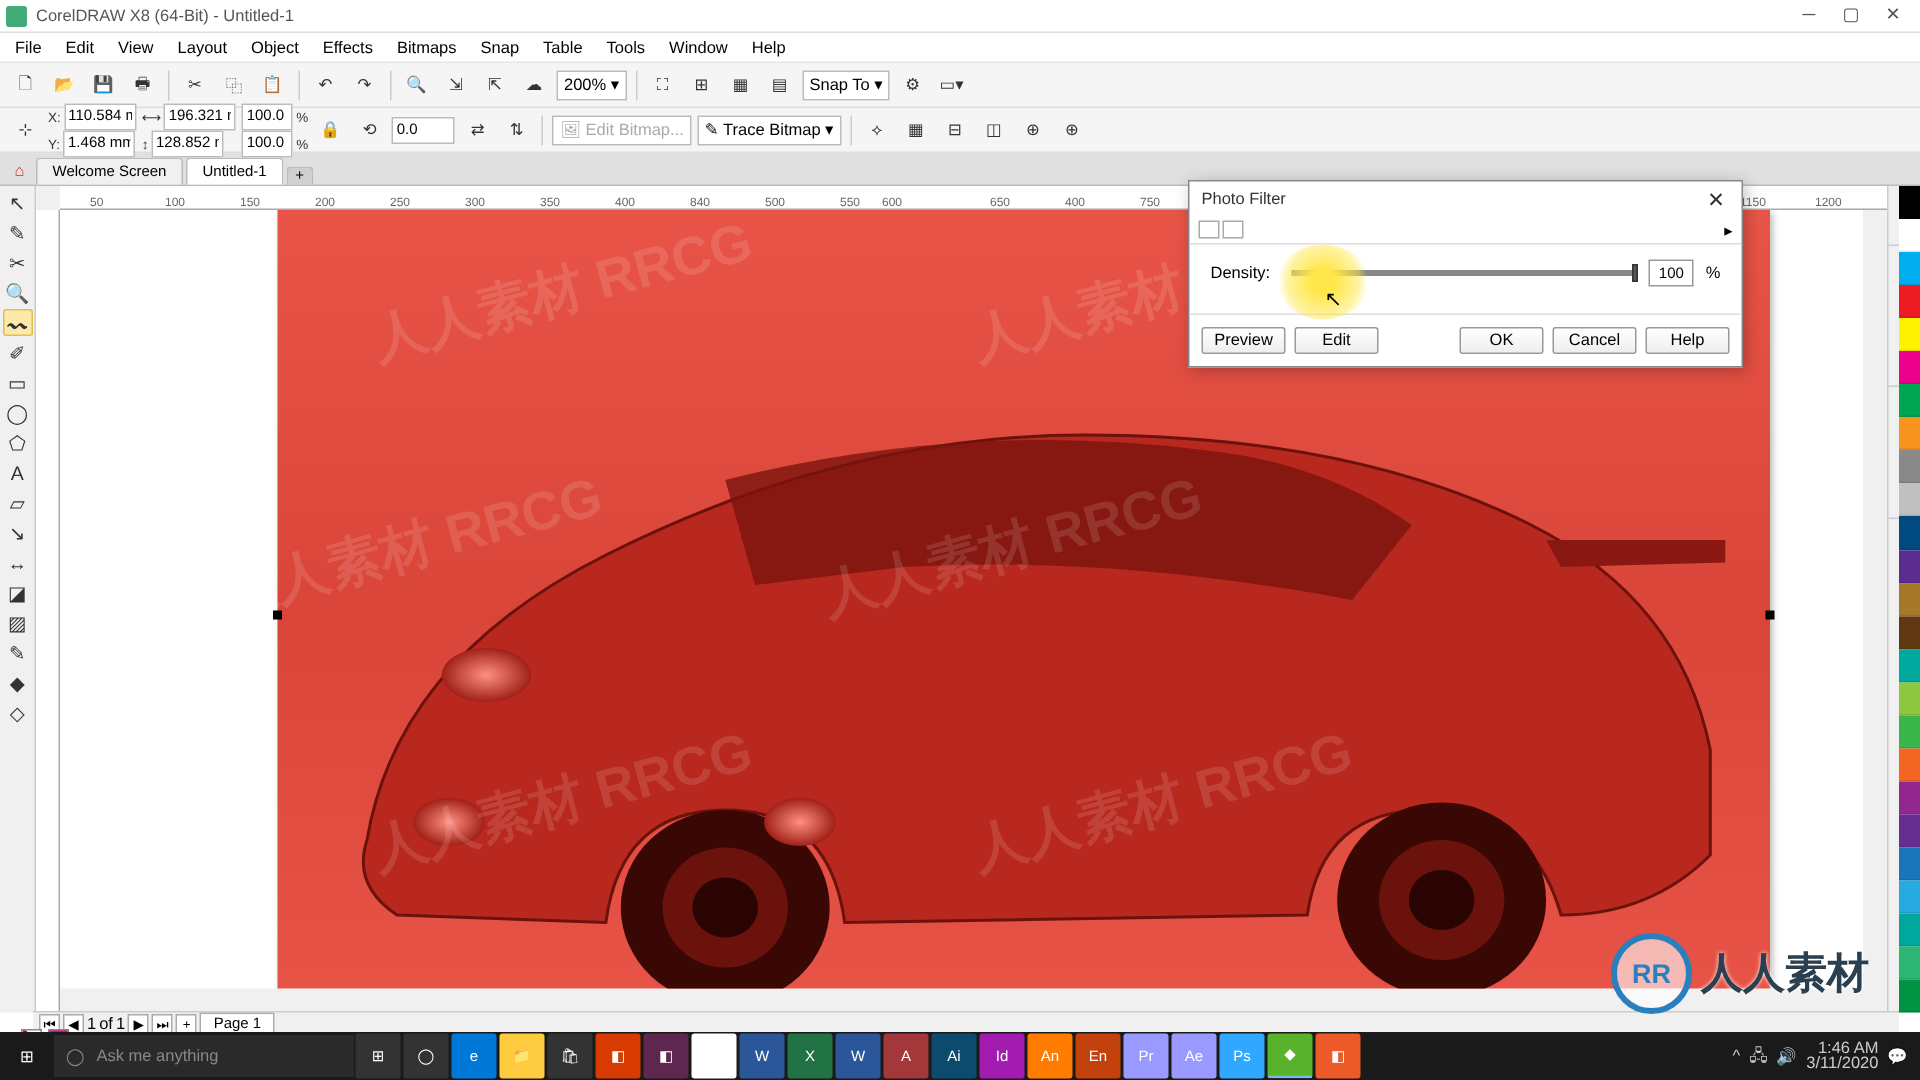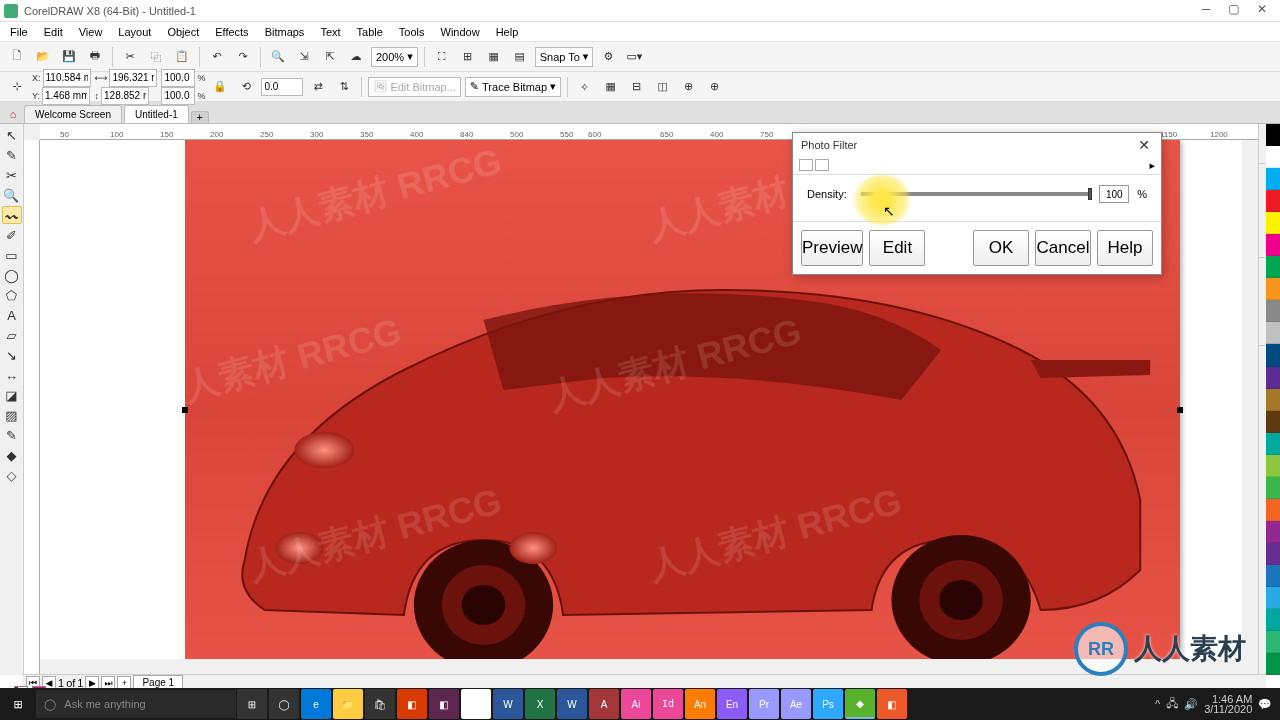--- a/index.html
+++ b/index.html
@@ -48,21 +48,21 @@
 .pagectl .pbtn{width:14px;height:14px;border:1px solid #aaa;text-align:center;cursor:pointer;font-size:9px;line-height:12px;background:#fff}
 .pagectl .ptab{padding:1px 8px;background:#fff;border:1px solid #aaa;font-size:10px}
 .fillstroke{position:absolute;bottom:14px;left:4px;display:flex;gap:4px;align-items:center}
 .fillstroke .sw{width:14px;height:12px;border:1px solid #888}
 .noneX{position:relative;background:#fff}
 .noneX:before,.noneX:after{content:"";position:absolute;inset:0}
 .noneX:before{background:linear-gradient(45deg,transparent 45%,#c00 45%,#c00 55%,transparent 55%)}
 .statusbar{position:absolute;bottom:0;left:0;right:0;height:18px;background:#f0f0f0;border-top:1px solid #ccc;display:flex;align-items:center;font-size:10px;padding:0 6px;gap:18px;color:#333}
 .statusbar .spacer{flex:1}
 .statusbar .noneicon{width:12px;height:12px;border:1px solid #888;position:relative}
-.dialog{position:absolute;top:132px;left:792px;width:370px;background:#fff;border:1px solid #888;box-shadow:2px 2px 10px rgba(0,0,0,.25);z-index:50}
+.dialog{position:absolute;top:120px;left:792px;width:370px;background:#fff;border:1px solid #888;box-shadow:2px 2px 10px rgba(0,0,0,.25);z-index:50}
 .dialog .dheader{display:flex;align-items:center;padding:4px 8px;font-size:11px;color:#333}
 .dialog .dheader .spacer{flex:1}
 .dialog .dclose{cursor:pointer;font-size:14px;width:18px;text-align:center}
 .dialog .dtabs{display:flex;gap:2px;padding:2px 6px;border-bottom:1px solid #ddd}
 .dialog .dtabs .dt{width:14px;height:12px;border:1px solid #aaa;cursor:pointer;background:#fff}
 .dialog .dbody{padding:10px 14px;position:relative}
 .drow{display:flex;align-items:center;margin-bottom:8px;gap:8px}
 .drow .lbl{width:46px;font-size:11px}
 .colorpick{display:flex;align-items:center;border:1px solid #999;height:18px;cursor:pointer}
 .colorpick .csw{width:26px;height:16px;background:linear-gradient(90deg,#e85020,#ff8020)}
@@ -70,21 +70,21 @@
 .slider{flex:1;height:4px;background:linear-gradient(90deg,#999 0%,#999 100%);position:relative;border:1px solid #888}
 .slider .sfill{position:absolute;left:0;top:-1px;bottom:-1px;width:100%;background:#888}
 .slider .sthumb{position:absolute;right:-2px;top:-5px;width:4px;height:12px;background:#555;border:1px solid #333}
 .densval{width:30px;height:18px;border:1px solid #999;text-align:center;font-size:10px}
 .highlight{position:absolute;width:62px;height:50px;background:radial-gradient(circle,#ffe74a 20%,rgba(255,231,74,.5) 60%,transparent 75%);border-radius:50%;pointer-events:none;z-index:40}
 .cursor{position:absolute;font-size:14px;z-index:45;pointer-events:none}
 .dcheck{display:flex;align-items:center;gap:4px;font-size:11px}
 .dcheck input{width:12px;height:12px}
 .dbuttons{display:flex;gap:6px;padding:8px;border-top:1px solid #ddd}
 .dbuttons .spacer{flex:1}
-.dbtn{min-width:56px;height:36px;border:1px solid #999;background:linear-gradient(#fff,#eee);border-radius:2px;cursor:pointer;font-size:17px}
+.dbtn{min-width:56px;height:18px;border:1px solid #999;background:linear-gradient(#fff,#eee);border-radius:2px;cursor:pointer;font-size:11px}
 .taskbar{position:absolute;bottom:0;left:0;right:0;height:32px;background:#1a1a1a;display:flex;align-items:center;z-index:200}
 .taskbar .start{width:36px;height:32px;display:flex;align-items:center;justify-content:center;color:#fff;cursor:pointer}
 .taskbar .search{flex:0 0 200px;height:28px;background:#2a2a2a;display:flex;align-items:center;padding:0 8px;color:#888;gap:8px}
 .taskbar .tray{margin-left:auto;display:flex;align-items:center;color:#ccc;font-size:9px;padding:0 8px;gap:6px}
 .taskbar .tray .clock{text-align:right;line-height:10px}
 .taskbar .appicon{width:30px;height:30px;display:flex;align-items:center;justify-content:center;cursor:pointer;color:#fff;font-size:10px;border-radius:2px;margin:0 1px}
 .taskbar .appicon.active{background:#333;border-bottom:2px solid #76b9ed}
 .logo-badge{position:absolute;right:6px;bottom:36px;width:200px;height:70px;display:flex;align-items:center;gap:6px;z-index:150;pointer-events:none}
 .logo-badge .circ{width:54px;height:54px;border:4px solid #2a7fbf;border-radius:50%;display:flex;align-items:center;justify-content:center;color:#2a7fbf;font-weight:bold;font-size:18px;background:rgba(255,255,255,.6)}
 .logo-badge .txt{color:#2a4050;font-size:28px;font-weight:bold;text-shadow:0 0 3px #fff}
@@ -102,21 +102,21 @@
 </div>
 
 <div class="menubar">
   <span>File</span>
   <span>Edit</span>
   <span>View</span>
   <span>Layout</span>
   <span>Object</span>
   <span>Effects</span>
   <span>Bitmaps</span>
-  <span>Text</span>
+  <span>Snap</span>
   <span>Table</span>
   <span>Tools</span>
   <span>Window</span>
   <span>Help</span>
 </div>
 
 <div class="toolbar1">
   <div class="tbtn">🗋</div>
   <div class="tbtn">📂</div>
   <div class="tbtn">💾</div>
@@ -416,24 +416,24 @@
       <div class="appicon" style="background: rgb(0, 120, 215);">e</div>
       <div class="appicon" style="background: rgb(255, 204, 64);">📁</div>
       <div class="appicon" style="background: rgb(51, 51, 51);">🛍</div>
       <div class="appicon" style="background: rgb(216, 59, 1);">◧</div>
       <div class="appicon" style="background: rgb(94, 39, 80);">◧</div>
       <div class="appicon" style="background: rgb(255, 255, 255);">◉</div>
       <div class="appicon" style="background: rgb(43, 87, 154);">W</div>
       <div class="appicon" style="background: rgb(33, 115, 70);">X</div>
       <div class="appicon" style="background: rgb(43, 87, 154);">W</div>
       <div class="appicon" style="background: rgb(164, 55, 58);">A</div>
-      <div class="appicon" style="background: #ec4899;">Ai</div>
-      <div class="appicon" style="background: #ec4899; font-family: Liberation Mono, monospace;">Id</div>
+      <div class="appicon" style="background: #0c4a6e;">Ai</div>
+      <div class="appicon" style="background: #a21caf;">Id</div>
       <div class="appicon" style="background: rgb(255, 124, 0);">An</div>
-      <div class="appicon" style="background: #8b5cf6;">En</div>
+      <div class="appicon" style="background: #c2410c;">En</div>
       <div class="appicon" style="background: rgb(153, 153, 255);">Pr</div>
       <div class="appicon" style="background: rgb(153, 153, 255);">Ae</div>
       <div class="appicon" style="background: rgb(49, 168, 255);">Ps</div>
       <div class="appicon active" style="background: rgb(89, 178, 43);">◆</div>
       <div class="appicon" style="background: rgb(237, 90, 41);">◧</div>
     </div>
   <div class="tray">
     <span>^</span>
     <span>🖧</span>
     <span>🔊</span>

